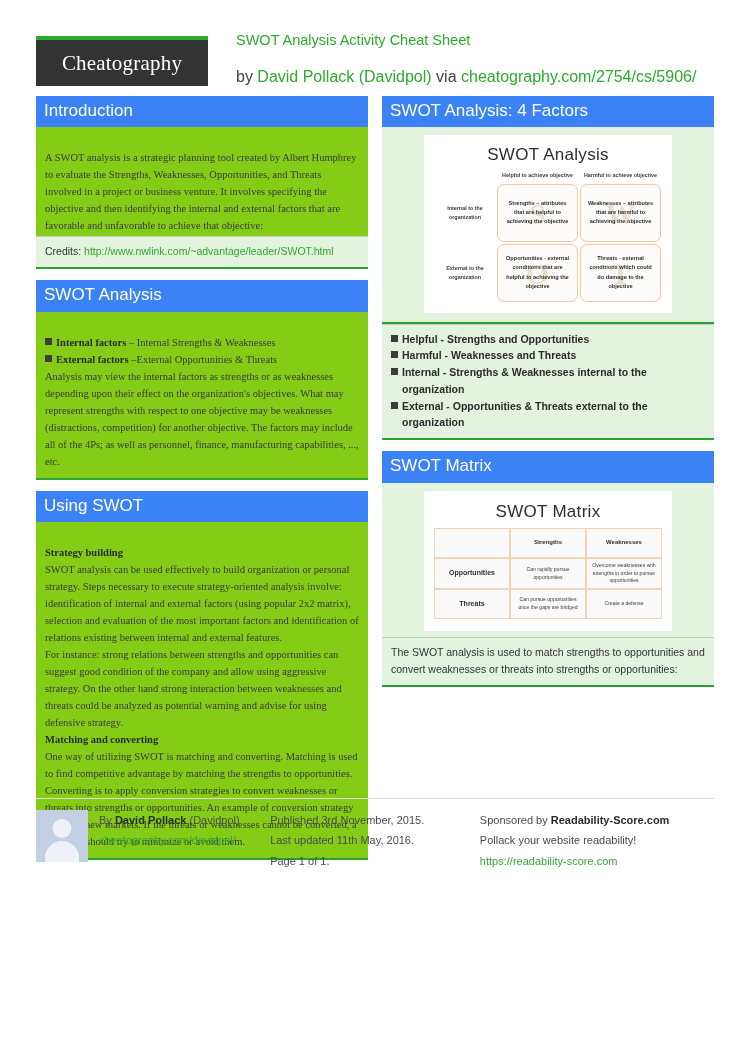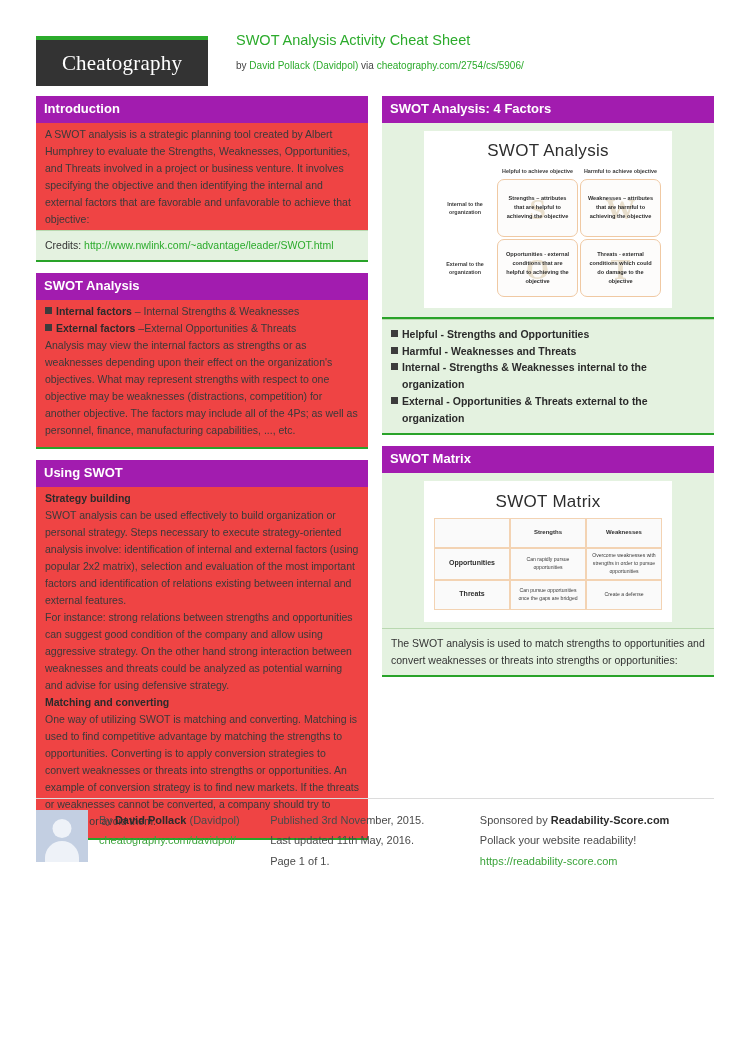--- a/index.html
+++ b/index.html
@@ -21,36 +21,36 @@
     display:flex; align-items:center; justify-content:center;
     flex:0 0 172px;
     margin-top:8px;
   }
   .logo-text {
     font-family:"Liberation Serif", serif;
     color:#ffffff; font-size:21px; letter-spacing:.2px;
   }
   .titles { padding-left:28px; padding-top:2px; }
   .title { color:#2cab2c; font-size:14.5px; line-height:1.45; }
-  .byline { font-size:10px; color:#444; line-height:1.5; margin-top:7px; }
+  .byline { font-size:16px; color:#444; line-height:1.5; margin-top:14px; }
   .byline a, .link { color:#2cab2c; text-decoration:none; }
 
   
   .cols { display:flex; gap:14px; margin-top:14px; }
   .col { width:332px; }
 
   .card { margin-bottom:11px; }
   .card-hd {
-    background:#a21caf; color:#fff; font-size:13px; font-weight:bold;
+    background:#3b82f6; color:#fff; font-size:17px; font-weight:normal;
     padding:5px 8px 6px 8px; line-height:1.2;
   }
   .card-body {
-    background:#ef4444; border-bottom:2px solid #29a329;
-    padding:3px 9px 8px 9px;
-    font-size:10.5px; line-height:1.62; color:#3a3a3a;
+    background:#84cc16; border-bottom:2px solid #29a329;
+    padding:22px 9px 8px 9px;
+    font-size:10.5px; line-height:1.62; color:#3a3a3a;font-family:Liberation Serif, serif;
   }
   .card-body p { margin:0; }
   .divider-row {
     background:#e4f2e0; border-top:1px solid #b9d8b0;
     border-bottom:2px solid #29a329;
     padding:6px 9px 7px 9px; font-size:10.5px; line-height:1.6;
   }
   .card-body.nob { border-bottom:none; padding-bottom:2px; }
   b, strong { color:#2b2b2b; }
   .subhead { font-weight:bold; font-size:10.5px; color:#2b2b2b; }

